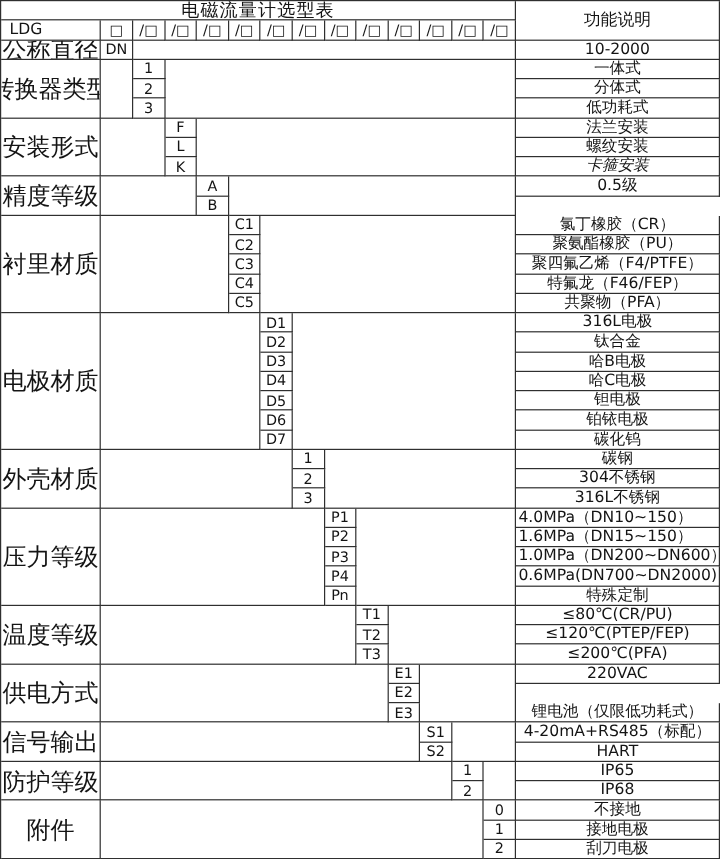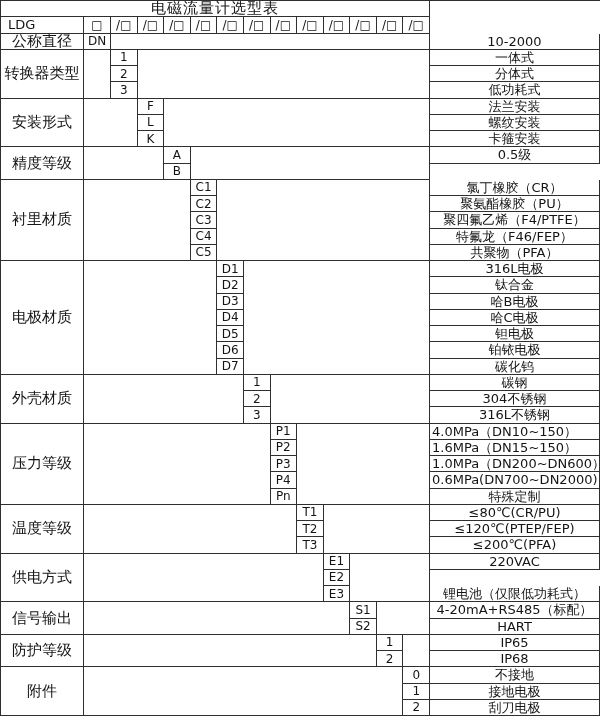--- a/index.html
+++ b/index.html
@@ -17,31 +17,32 @@
     border-right:1px solid #2f2f2f;
     border-bottom:1px solid #2f2f2f;
     display:flex;align-items:center;justify-content:center;
     overflow:hidden;white-space:nowrap;
     font-size:13px;line-height:1;
     min-width:0;min-height:0;
   }
   .title-cell{font-size:15px;letter-spacing:1px;}
   .fn-header{font-size:14px;}
   .ldg-cell{justify-content:flex-start;padding-left:7px;font-size:13px;}
-  .cat-cell{font-size:15px;}
+  .cat-cell{font-size:20px;}
   .code-cell{font-size:12px;}
   .slot-cell{font-size:12px;}
   .desc-cell{font-size:13px;}
   .desc-cell.left{justify-content:flex-start;padding-left:2px;}
 </style>
 </head>
 <body>
 
 <div id="table-wrap">
     <div class="cell title-cell" style="grid-area: 1 / 1 / auto / span 14;">电磁流量计选型表</div>
+    <div class="cell fn-header" style="grid-area: 1 / 15 / span 2;">功能说明</div>
     <div class="cell ldg-cell" style="grid-area: 2 / 1;">LDG</div>
     <div class="cell slot-cell" style="grid-area: 2 / 2;">□</div>
     <div class="cell slot-cell" style="grid-area: 2 / 3;">/□</div>
     <div class="cell slot-cell" style="grid-area: 2 / 4;">/□</div>
     <div class="cell slot-cell" style="grid-area: 2 / 5;">/□</div>
     <div class="cell slot-cell" style="grid-area: 2 / 6;">/□</div>
     <div class="cell slot-cell" style="grid-area: 2 / 7;">/□</div>
     <div class="cell slot-cell" style="grid-area: 2 / 8;">/□</div>
     <div class="cell slot-cell" style="grid-area: 2 / 9;">/□</div>
     <div class="cell slot-cell" style="grid-area: 2 / 10;">/□</div>
@@ -62,21 +63,21 @@
     <div class="cell code-cell" style="grid-area: 6 / 3;">3</div>
     <div class="cell desc-cell" style="grid-area: 6 / 15;">低功耗式</div>
     <div class="cell" style="grid-area: 4 / 4 / span 3 / span 11;"></div>
     <div class="cell cat-cell" style="grid-area: 7 / 1 / span 3;">安装形式</div>
     <div class="cell" style="grid-area: 7 / 2 / span 3 / span 2;"></div>
     <div class="cell code-cell" style="grid-area: 7 / 4;">F</div>
     <div class="cell desc-cell" style="grid-area: 7 / 15;">法兰安装</div>
     <div class="cell code-cell" style="grid-area: 8 / 4;">L</div>
     <div class="cell desc-cell" style="grid-area: 8 / 15;">螺纹安装</div>
     <div class="cell code-cell" style="grid-area: 9 / 4;">K</div>
-    <div class="cell desc-cell" style="grid-area: 9 / 15;">卡箍安装</div>
+    <div class="cell desc-cell" style="grid-area: 9 / 15; font-style: italic;">卡箍安装</div>
     <div class="cell" style="grid-area: 7 / 5 / span 3 / span 10;"></div>
     <div class="cell cat-cell" style="grid-area: 10 / 1 / span 2;">精度等级</div>
     <div class="cell" style="grid-area: 10 / 2 / span 2 / span 3;"></div>
     <div class="cell code-cell" style="grid-area: 10 / 5;">A</div>
     <div class="cell desc-cell" style="grid-area: 10 / 15;">0.5级</div>
     <div class="cell code-cell" style="grid-area: 11 / 5;">B</div>
     <div class="cell" style="grid-area: 10 / 6 / span 2 / span 9;"></div>
     <div class="cell cat-cell" style="grid-area: 12 / 1 / span 5;">衬里材质</div>
     <div class="cell" style="grid-area: 12 / 2 / span 5 / span 4;"></div>
     <div class="cell code-cell" style="grid-area: 12 / 6;">C1</div>

